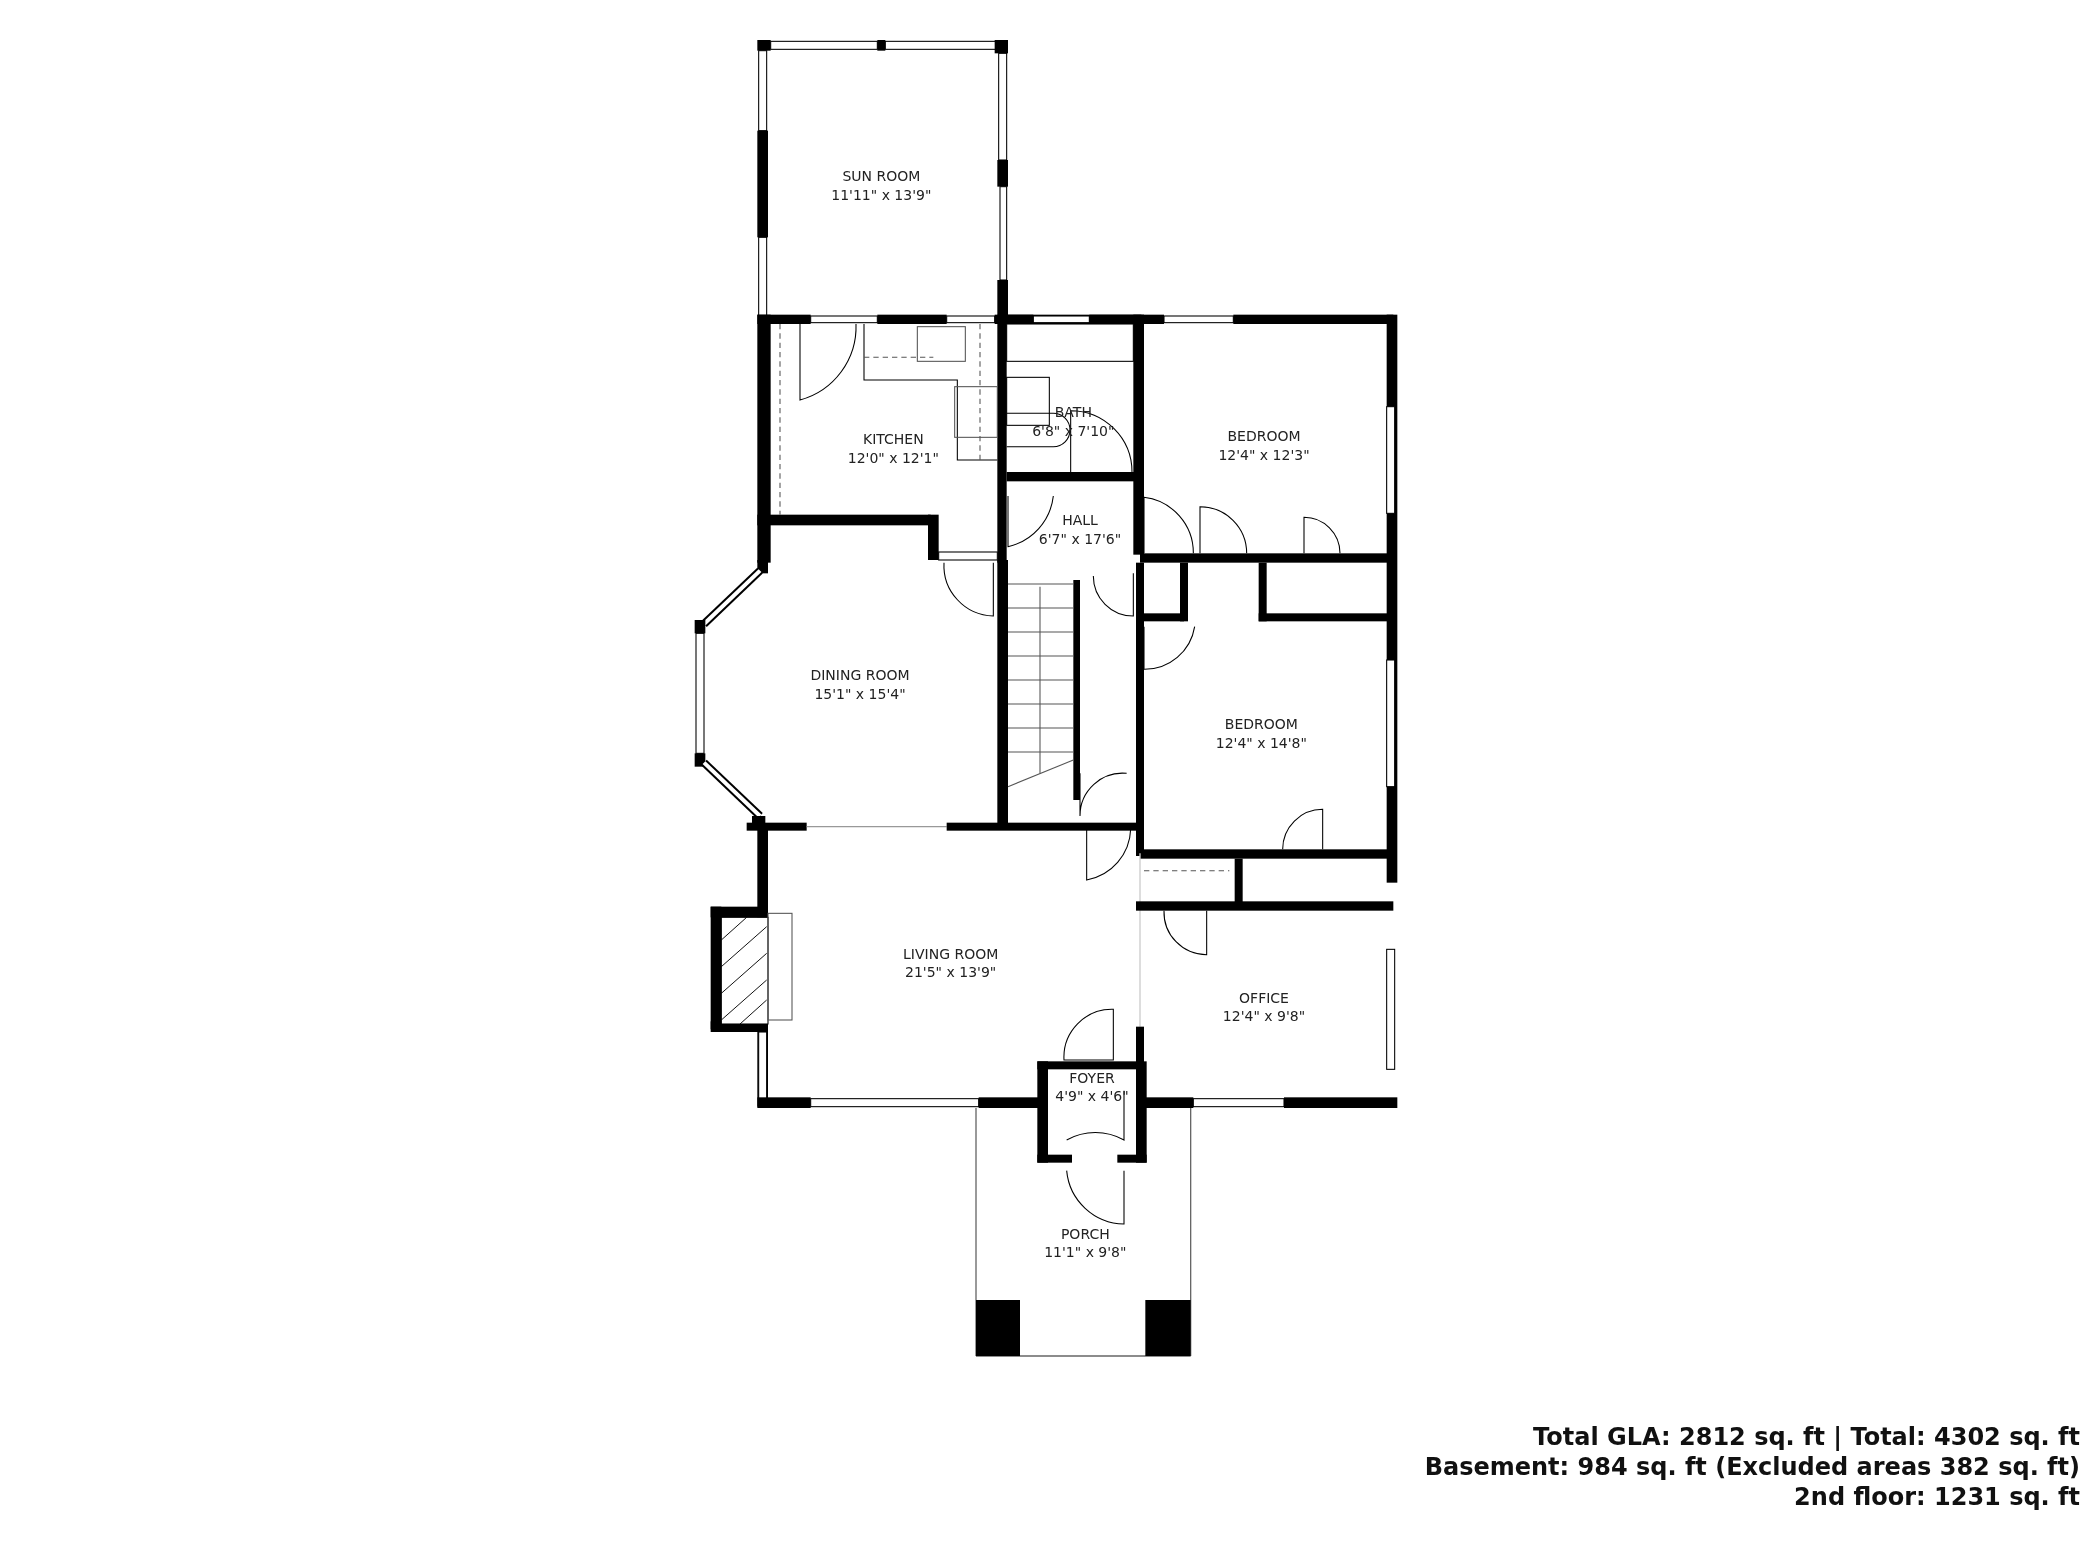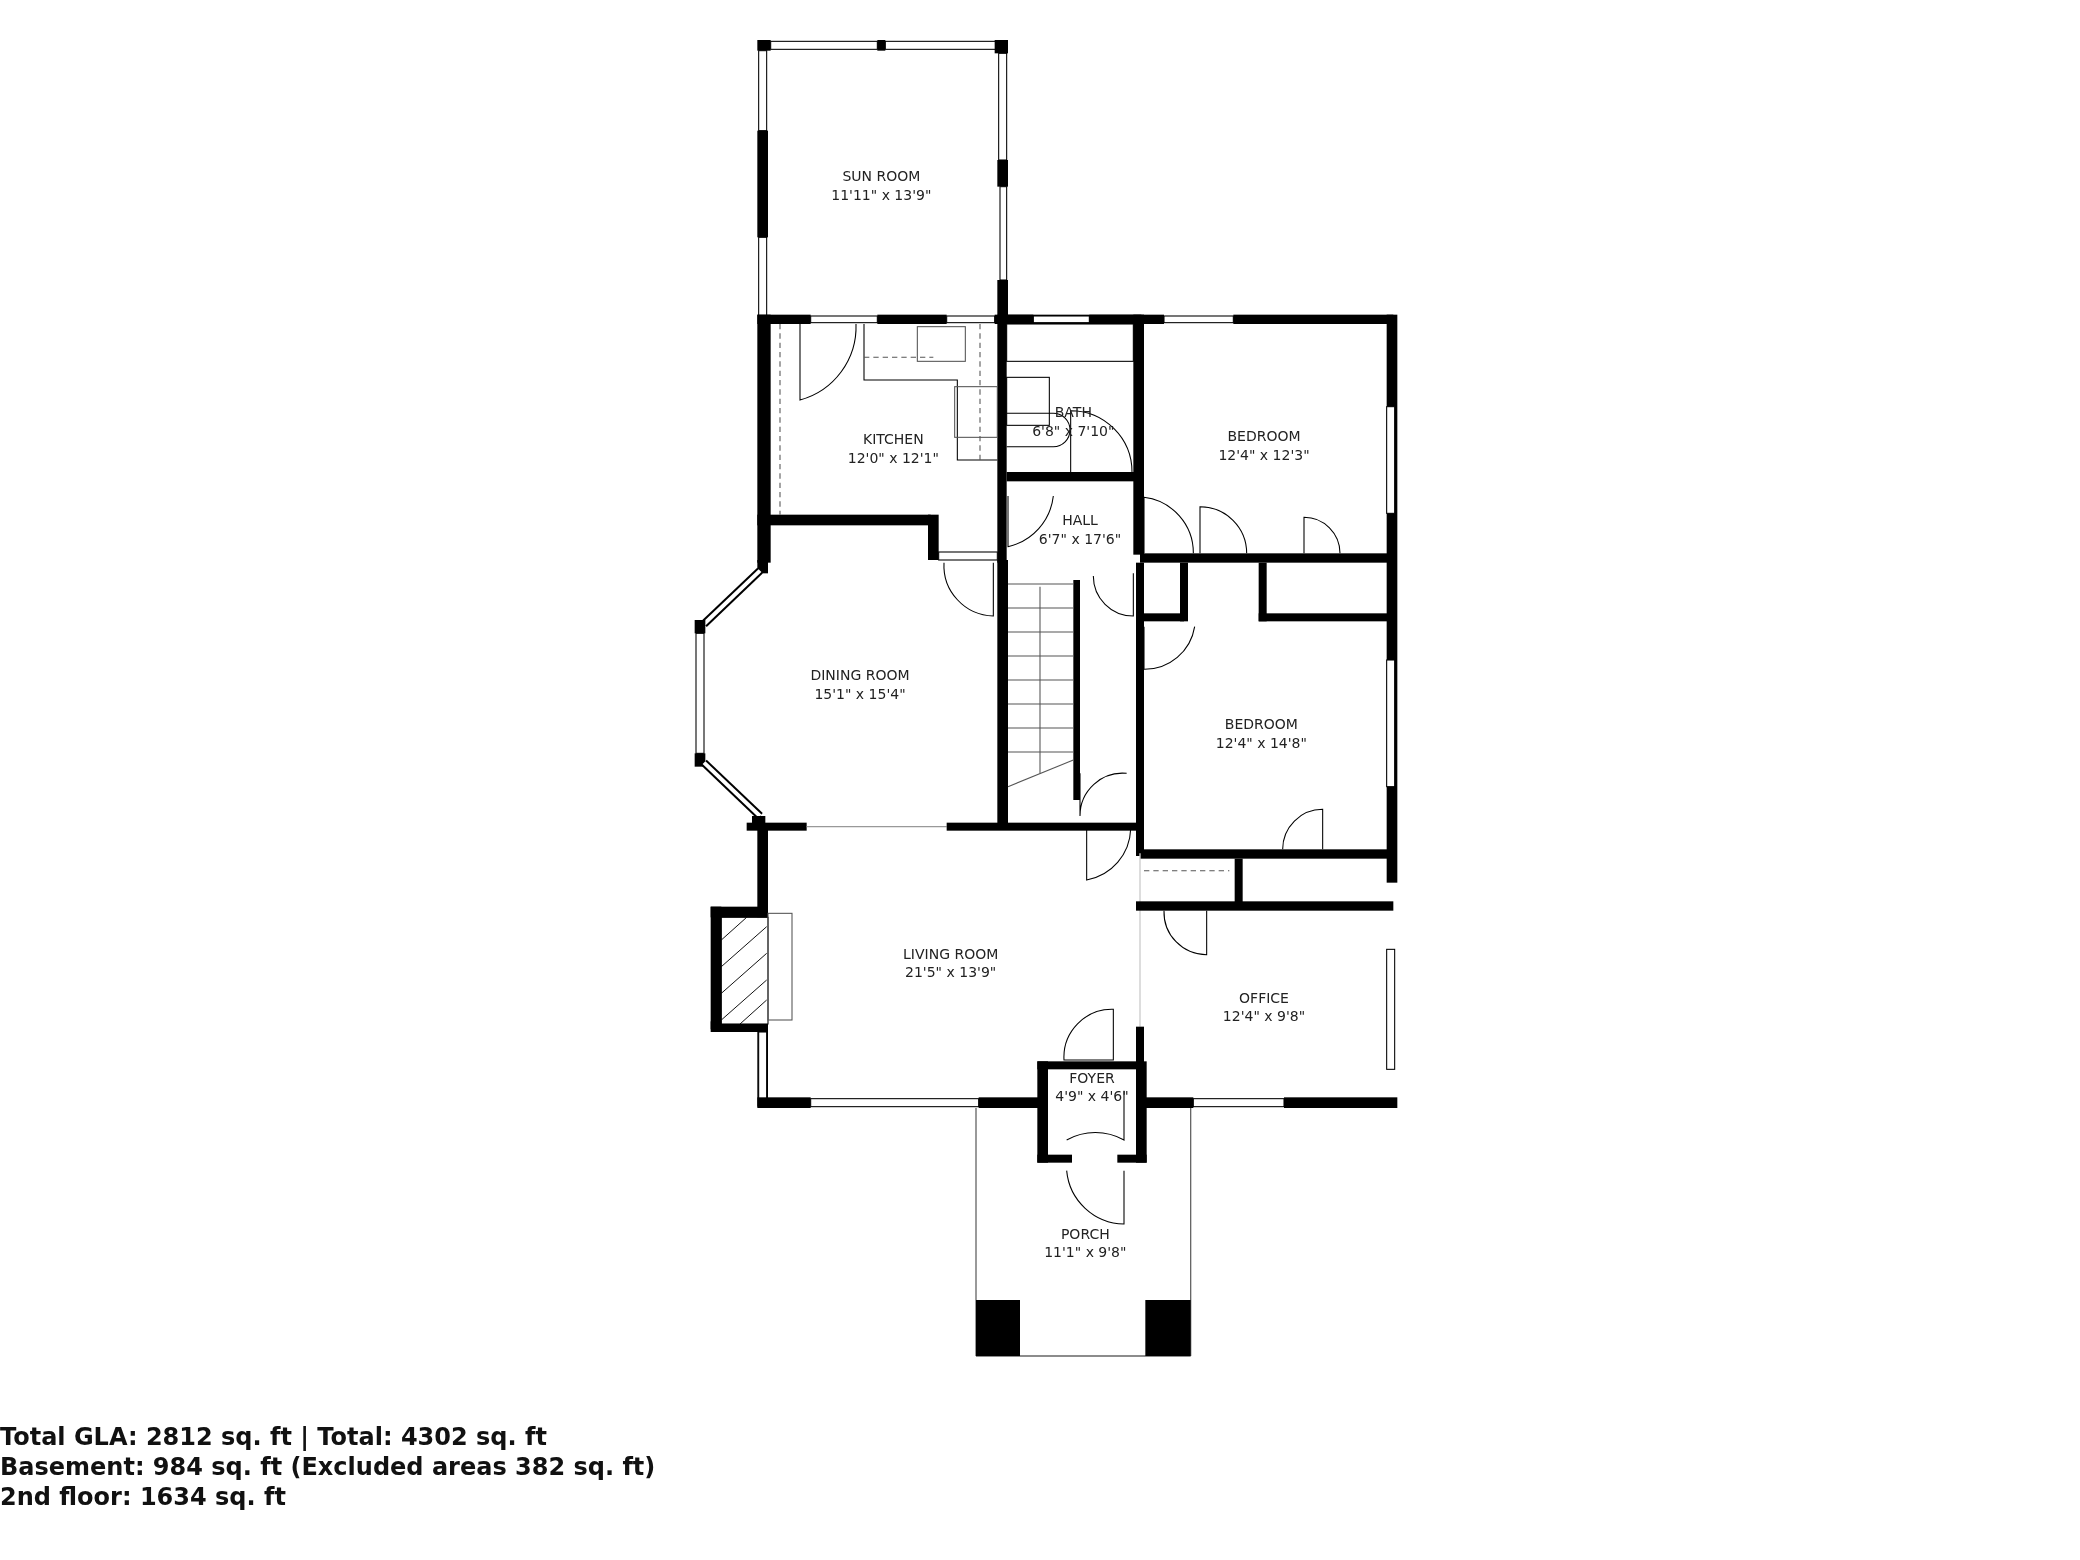--- a/index.html
+++ b/index.html
@@ -5,21 +5,21 @@
   html, body { margin: 0; padding: 0; background: #ffffff; }
   body { width: 2080px; height: 1560px; position: relative; overflow: hidden; font-family: "DejaVu Sans", sans-serif; }
   #plan { position: absolute; left: 0; top: 0; width: 2080px; height: 1560px; }
   .wall { fill: #000; }
   .thin { fill: none; stroke: #000; stroke-width: 0.8; }
   .thin-g { fill: none; stroke: #555; stroke-width: 0.8; }
   .dash { fill: none; stroke: #555; stroke-width: 0.8; stroke-dasharray: 4 3; }
   .win { fill: #fff; stroke: #000; stroke-width: 0.8; }
   .room-name { font-family: "DejaVu Sans", sans-serif; font-size: 10.5px; fill: #222; text-anchor: middle; }
   .room-dim { font-family: "DejaVu Sans", sans-serif; font-size: 10.5px; fill: #222; text-anchor: middle; }
-  #summary { position: absolute; left: 0; width: 2080px; top: 1422px; text-align: left; color: #111; font-family: "DejaVu Sans", sans-serif; }
+  #summary { position: absolute; left: 0; width: 2080px; top: 1422px; text-align: right; color: #111; font-family: "DejaVu Sans", sans-serif; }
   #summary .line { font-size: 24px; line-height: 30px; font-weight: bold; }
   #summary .bold { font-weight: bold; }
 </style>
 </head>
 <body>
 
 <svg id="plan" viewBox="0 0 1560 1170" xmlns="http://www.w3.org/2000/svg">
 
   <g>
 
@@ -228,14 +228,14 @@
   </g>
   <g>
     <text class="room-name" x="814" y="929">PORCH</text>
     <text class="room-dim" x="814" y="943">11'1" x 9'8"</text>
   </g>
 </svg>
 
 <div id="summary">
   <div class="line bold">Total GLA: 2812 sq. ft | Total: 4302 sq. ft</div>
   <div class="line">Basement: 984 sq. ft (Excluded areas 382 sq. ft)</div>
-  <div class="line">2nd floor: 1634 sq. ft</div>
+  <div class="line">2nd floor: 1231 sq. ft</div>
 </div>
 
 </body></html>

